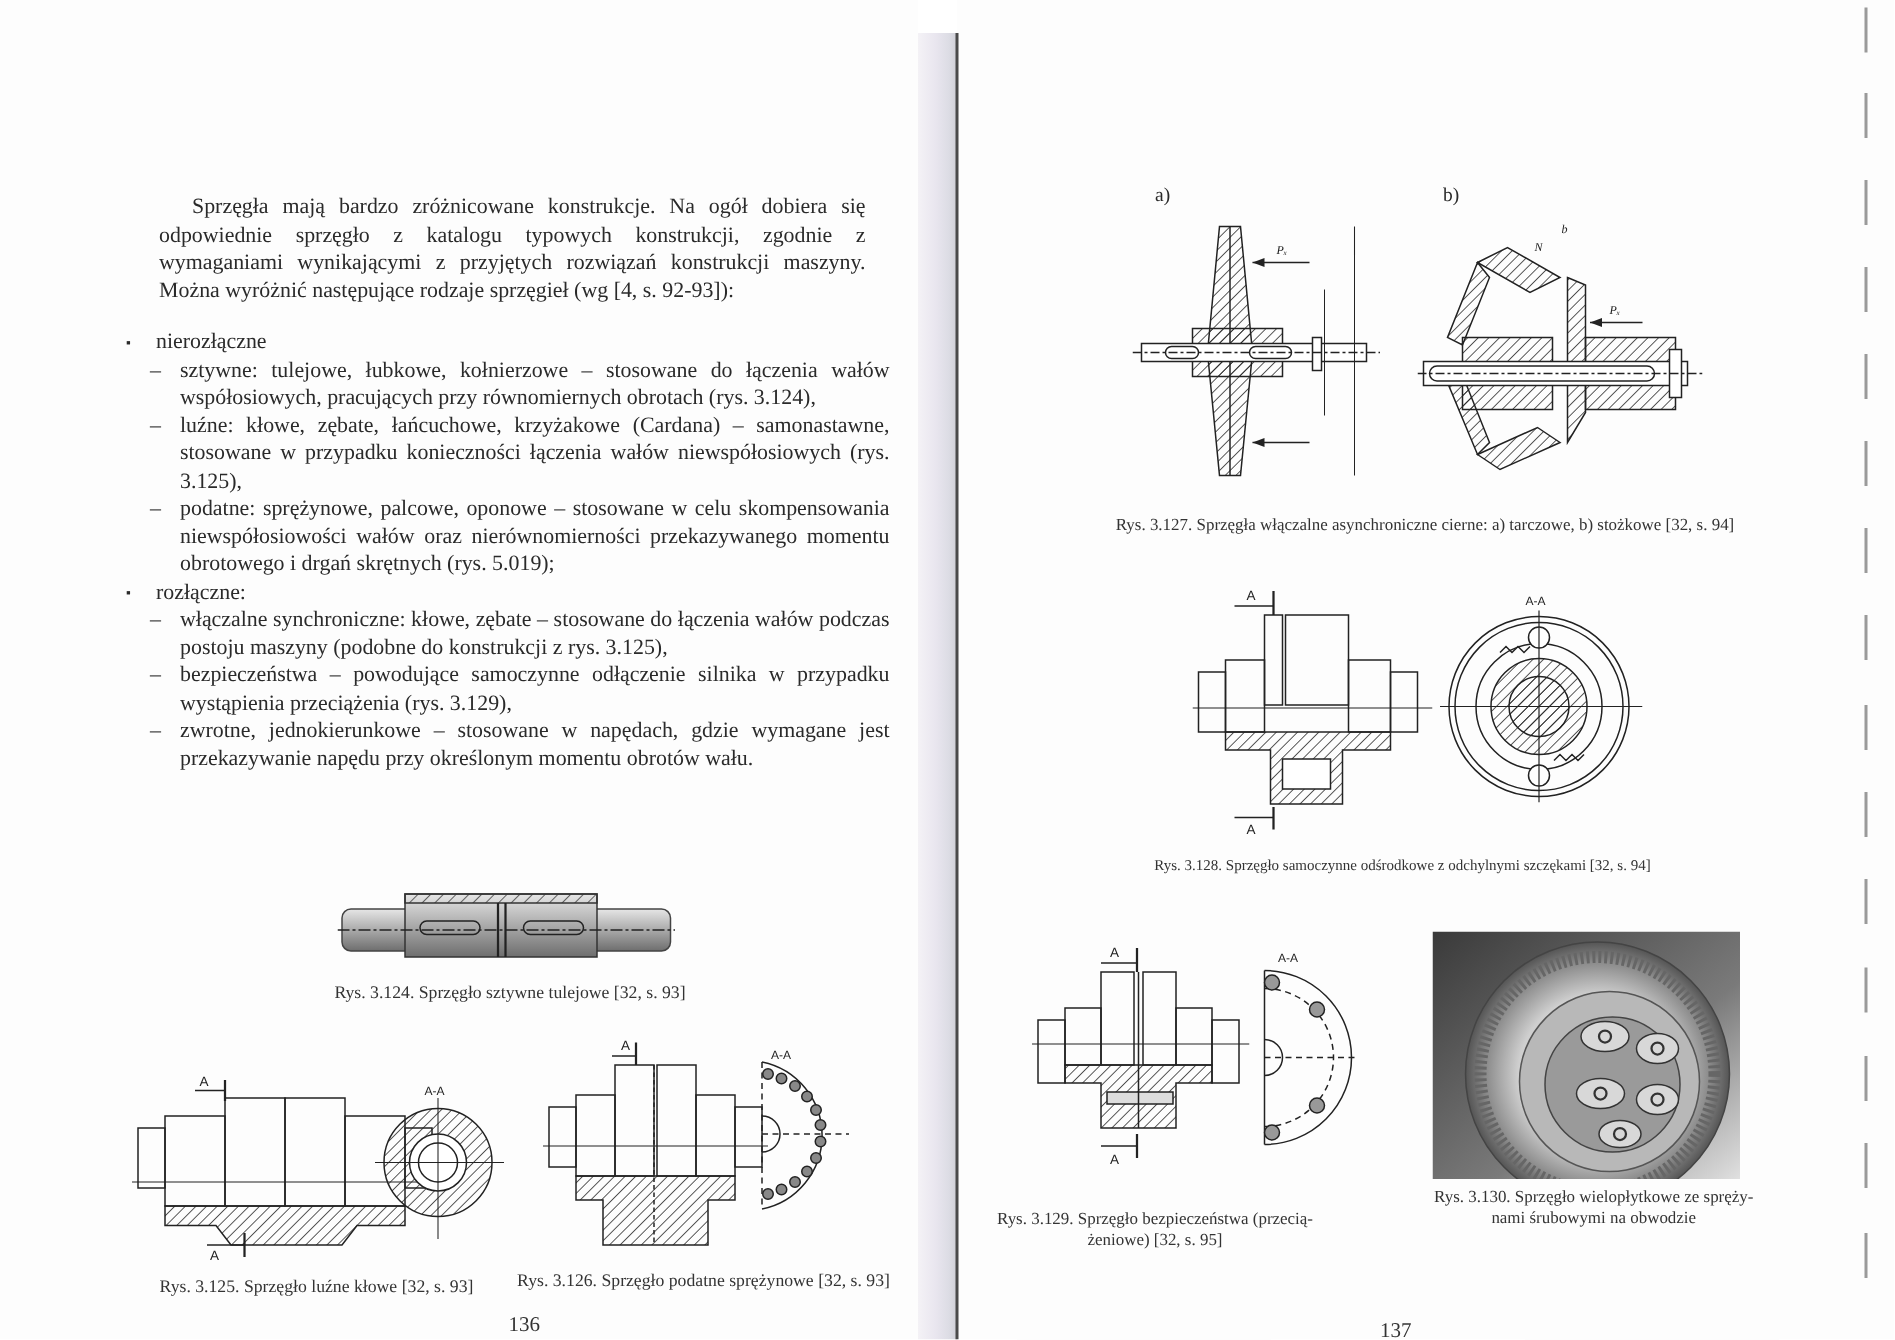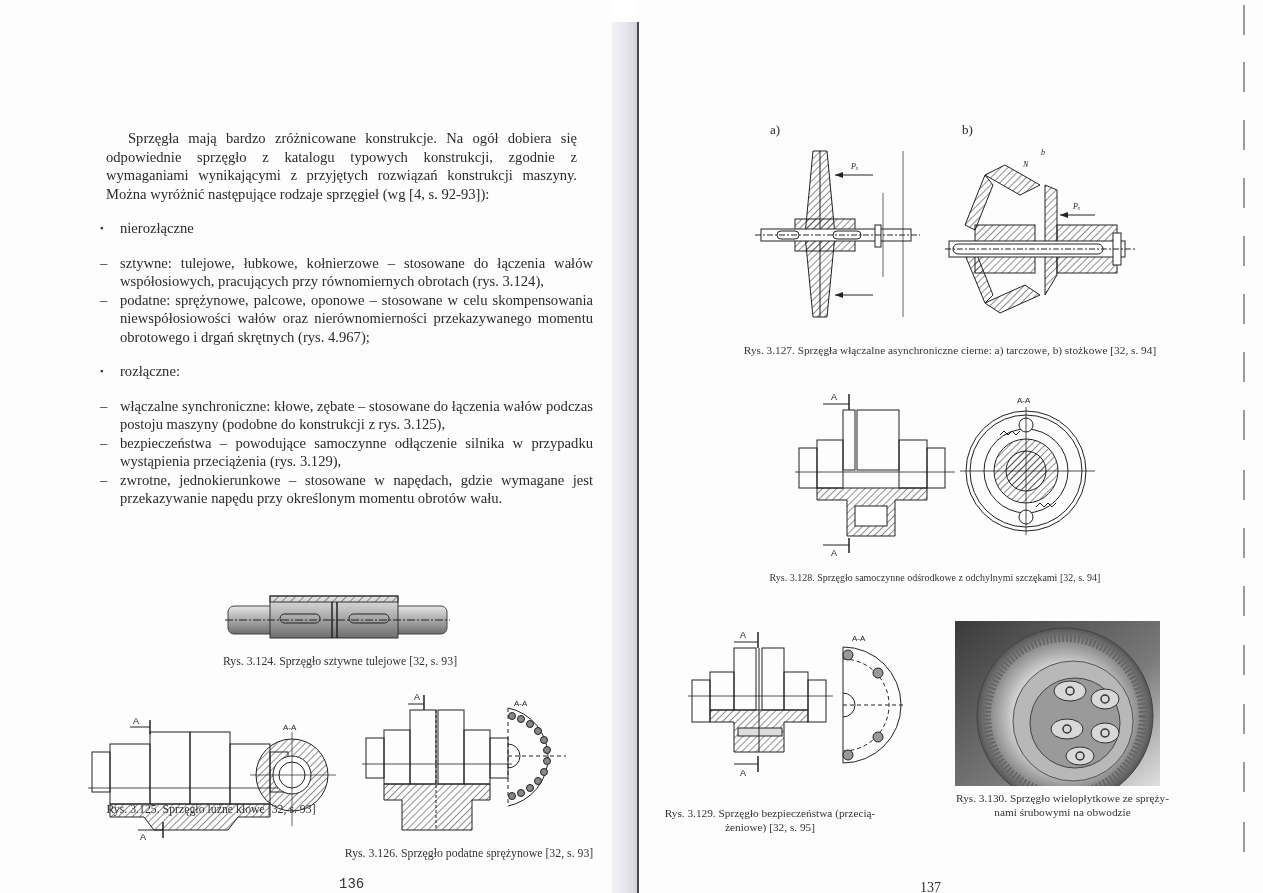--- a/index.html
+++ b/index.html
@@ -15,21 +15,21 @@
   .gutter {
     position: absolute; left: 612px; top: 22px; width: 26px; height: 871px;
     background: linear-gradient(to right, #f4f2f6 0%, #e9e6ef 45%, #dcdce4 80%, #cfcfd6 100%);
   }
   .gutter-line { position: absolute; left: 637px; top: 22px; width: 1.5px; height: 871px; background: #4a4a4a; }
   .edge-marks { position: absolute; left: 1243px; top: 0; width: 4px; height: 893px; }
   .edge-mark { position: absolute; left: 0; width: 1.5px; height: 30px; background: #9a9a9a; }
 
   .text-block { position: absolute; left: 90px; top: 113px; width: 503px; font-size: 14.6px; line-height: 18.5px; }
   .para { text-indent: 22px; text-align: justify; margin: 16px; }
-  .bullet { position: relative; padding-left: 14px; margin: 16px; font-family: Liberation Serif, serif; }
+  .bullet { position: relative; padding-left: 14px; margin: 0; font-family: Liberation Serif, serif; }
   .bullet::before { content: "▪"; position: absolute; left: -6px; font-size: 9px; top: 0; }
   .dash { position: relative; padding-left: 30px; text-align: justify; margin: 0; }
   .dash::before { content: "–"; position: absolute; left: 10px; }
 
   .caption { position: absolute; font-size: 11.8px; color: #333; text-align: center; line-height: 14px; }
   .page-num { position: absolute; font-size: 14px; color: #333; }
   .fig { position: absolute; }
   svg { display: block; }
 </style>
 </head>
@@ -55,21 +55,22 @@
   <div class="edge-mark" style="top:645px"></div>
   <div class="edge-mark" style="top:704px"></div>
   <div class="edge-mark" style="top:762px"></div>
   <div class="edge-mark" style="top:822px"></div>
 </div>
 
 <div class="text-block">
   <p class="para">Sprzęgła mają bardzo zróżnicowane konstrukcje. Na ogół dobiera się odpowiednie sprzęgło z katalogu typowych konstrukcji, zgodnie z wymaganiami wynikającymi z przyjętych rozwiązań konstrukcji maszyny. Można wyróżnić następujące rodzaje sprzęgieł (wg [4, s. 92-93]):</p>
   <p class="bullet">nierozłączne</p>
   <p class="dash">sztywne: tulejowe, łubkowe, kołnierzowe – stosowane do łączenia wałów współosiowych, pracujących przy równomiernych obrotach (rys. 3.124),</p>
-  <p class="dash">podatne: sprężynowe, palcowe, oponowe – stosowane w celu skompensowania niewspółosiowości wałów oraz nierównomierności przekazywanego momentu obrotowego i drgań skrętnych (rys. 4.967);</p>
+  <p class="dash">luźne: kłowe, zębate, łańcuchowe, krzyżakowe (Cardana) – samonastawne, stosowane w przypadku konieczności łączenia wałów niewspółosiowych (rys. 3.125),</p>
+  <p class="dash">podatne: sprężynowe, palcowe, oponowe – stosowane w celu skompensowania niewspółosiowości wałów oraz nierównomierności przekazywanego momentu obrotowego i drgań skrętnych (rys. 5.019);</p>
   <p class="bullet">rozłączne:</p>
   <p class="dash">włączalne synchroniczne: kłowe, zębate – stosowane do łączenia wałów podczas postoju maszyny (podobne do konstrukcji z rys. 3.125),</p>
   <p class="dash">bezpieczeństwa – powodujące samoczynne odłączenie silnika w przypadku wystąpienia przeciążenia (rys. 3.129),</p>
   <p class="dash">zwrotne, jednokierunkowe – stosowane w napędach, gdzie wymagane jest przekazywanie napędu przy określonym momentu obrotów wału.</p>
 </div>
 
 <div class="fig" style="left:225px; top:590px;">
   <svg width="225" height="52" viewBox="0 0 225 52">
     <defs>
       <linearGradient id="shaft" x1="0" y1="0" x2="0" y2="1">
@@ -119,21 +120,21 @@
 <div class="fig" style="left:250px; top:720px;">
   <svg width="90" height="110" viewBox="0 0 90 110">
     <text x="33" y="10" font-size="8" fill="#222" font-family="Liberation Sans, sans-serif">A-A</text>
     <circle cx="42" cy="55" r="36" fill="url(#h2)" stroke="#222"></circle>
     <circle cx="42" cy="55" r="19" fill="#fff" stroke="#222"></circle>
     <circle cx="42" cy="55" r="13" fill="none" stroke="#222"></circle>
     <line x1="0" y1="55" x2="86" y2="55" stroke="#222" stroke-width="0.7"></line>
     <line x1="42" y1="12" x2="42" y2="106" stroke="#222" stroke-width="0.7"></line>
   </svg>
 </div>
-<div class="caption" style="left:96px; top:802px; width:230px;">Rys. 3.125. Sprzęgło luźne kłowe [32, s. 93]</div>
+<div class="caption" style="left:96px; top:850px; width:230px;">Rys. 3.125. Sprzęgło luźne kłowe [32, s. 93]</div>
 
 <div class="fig" style="left:362px; top:690px;">
   <svg width="200" height="150" viewBox="0 0 200 150">
     <text x="52" y="10" font-size="9" fill="#222" font-family="Liberation Sans, sans-serif">A</text>
     <line x1="46" y1="14" x2="62" y2="14" stroke="#222"></line>
       <line x1="62" y1="5" x2="62" y2="20" stroke="#222" stroke-width="1.5"></line>
     <rect x="48" y="20" width="26" height="74" fill="none" stroke="#222"></rect>
     <rect x="76" y="20" width="26" height="74" fill="none" stroke="#222"></rect>
     <rect x="22" y="40" width="26" height="54" fill="none" stroke="#222"></rect>
     <rect x="102" y="40" width="26" height="54" fill="none" stroke="#222"></rect>
@@ -162,21 +163,21 @@
         <circle cx="44" cy="74" r="3.5"></circle>
         <circle cx="38" cy="83" r="3.5"></circle>
       <circle cx="30" cy="90" r="3.5"></circle>
         <circle cx="21" cy="95" r="3.5"></circle>
         <circle cx="12" cy="98" r="3.5"></circle>
     </g>
   </svg>
 </div>
 <div class="caption" style="left:334px; top:846px; width:270px;">Rys. 3.126. Sprzęgło podatne sprężynowe [32, s. 93]</div>
 
-<div class="page-num" style="left:339px; top:876px;font-family:Liberation Mono, monospace;">136</div>
+<div class="page-num" style="left:339px; top:876px;">136</div>
 
 <div class="fig" style="left:770px; top:122px; font-size:13px;">a)</div>
 <div class="fig" style="left:962px; top:122px; font-size:13px;">b)</div>
 
 <div class="fig" style="left:755px; top:145px;">
   <svg width="165" height="175" viewBox="0 0 165 175">
     <path d="M58 6 L72 6 L80 90 L72 172 L58 172 L50 90 Z" fill="url(#h2)" stroke="#222"></path>
     <line x1="65" y1="6" x2="65" y2="172" stroke="#222"></line>
     <rect x="40" y="74" width="60" height="32" fill="url(#h2)" stroke="#222"></rect>
     <rect x="6" y="84" width="150" height="12" fill="#fff" stroke="#222"></rect>

